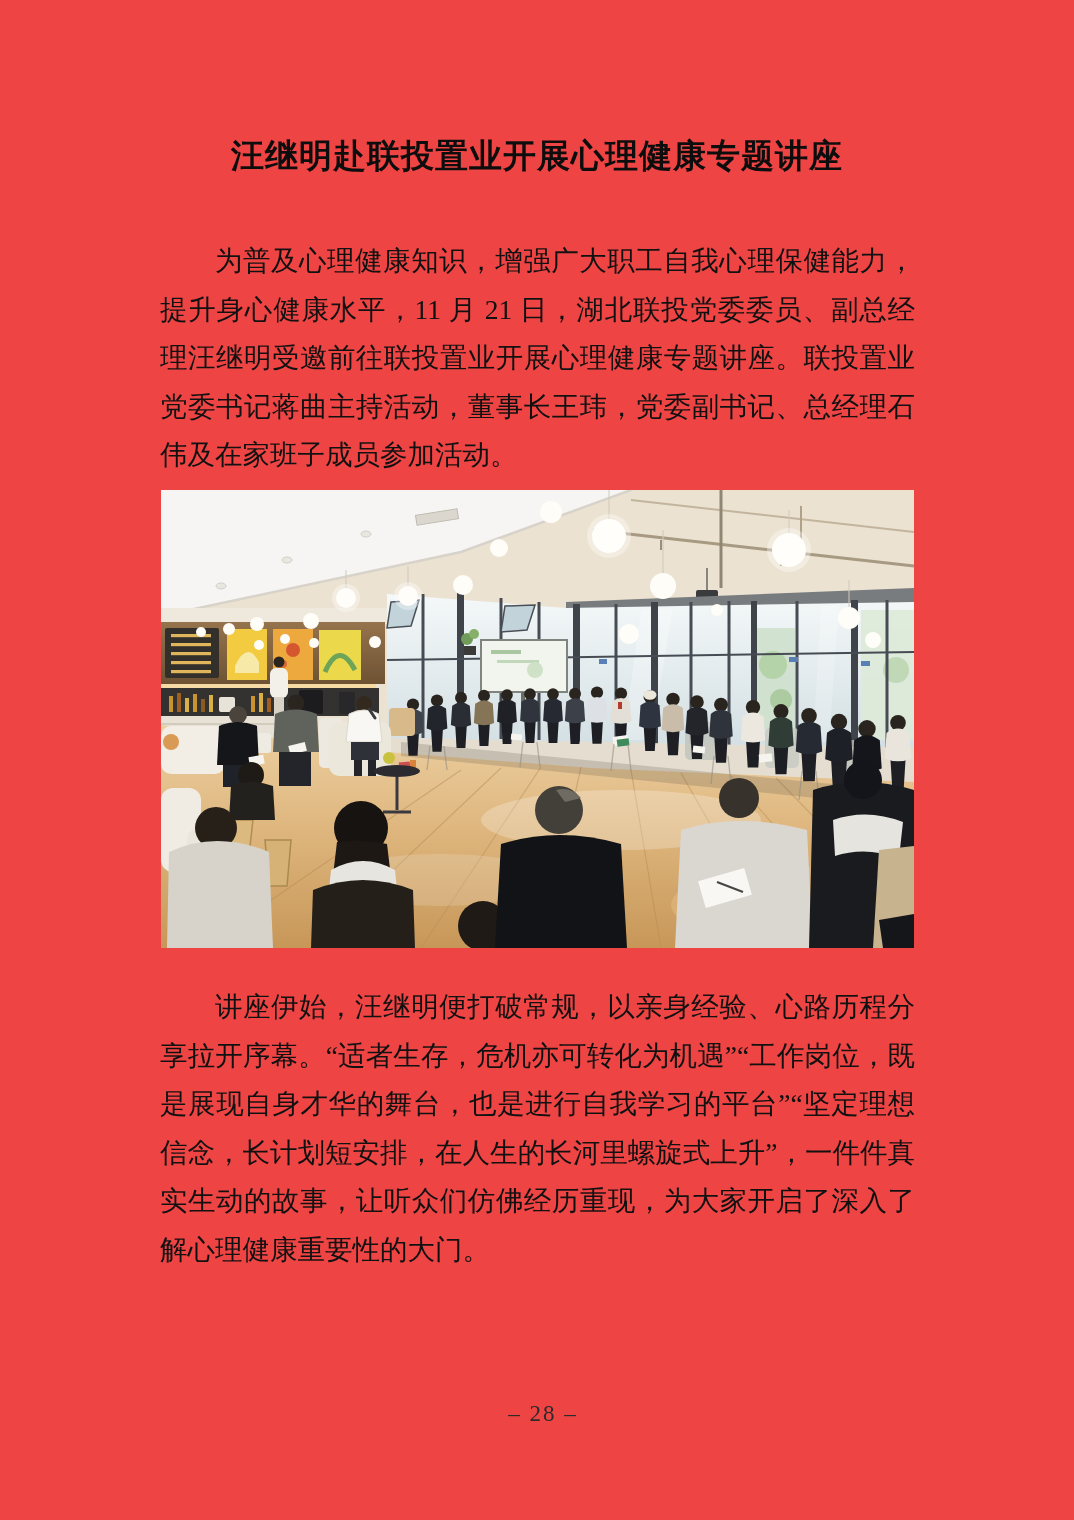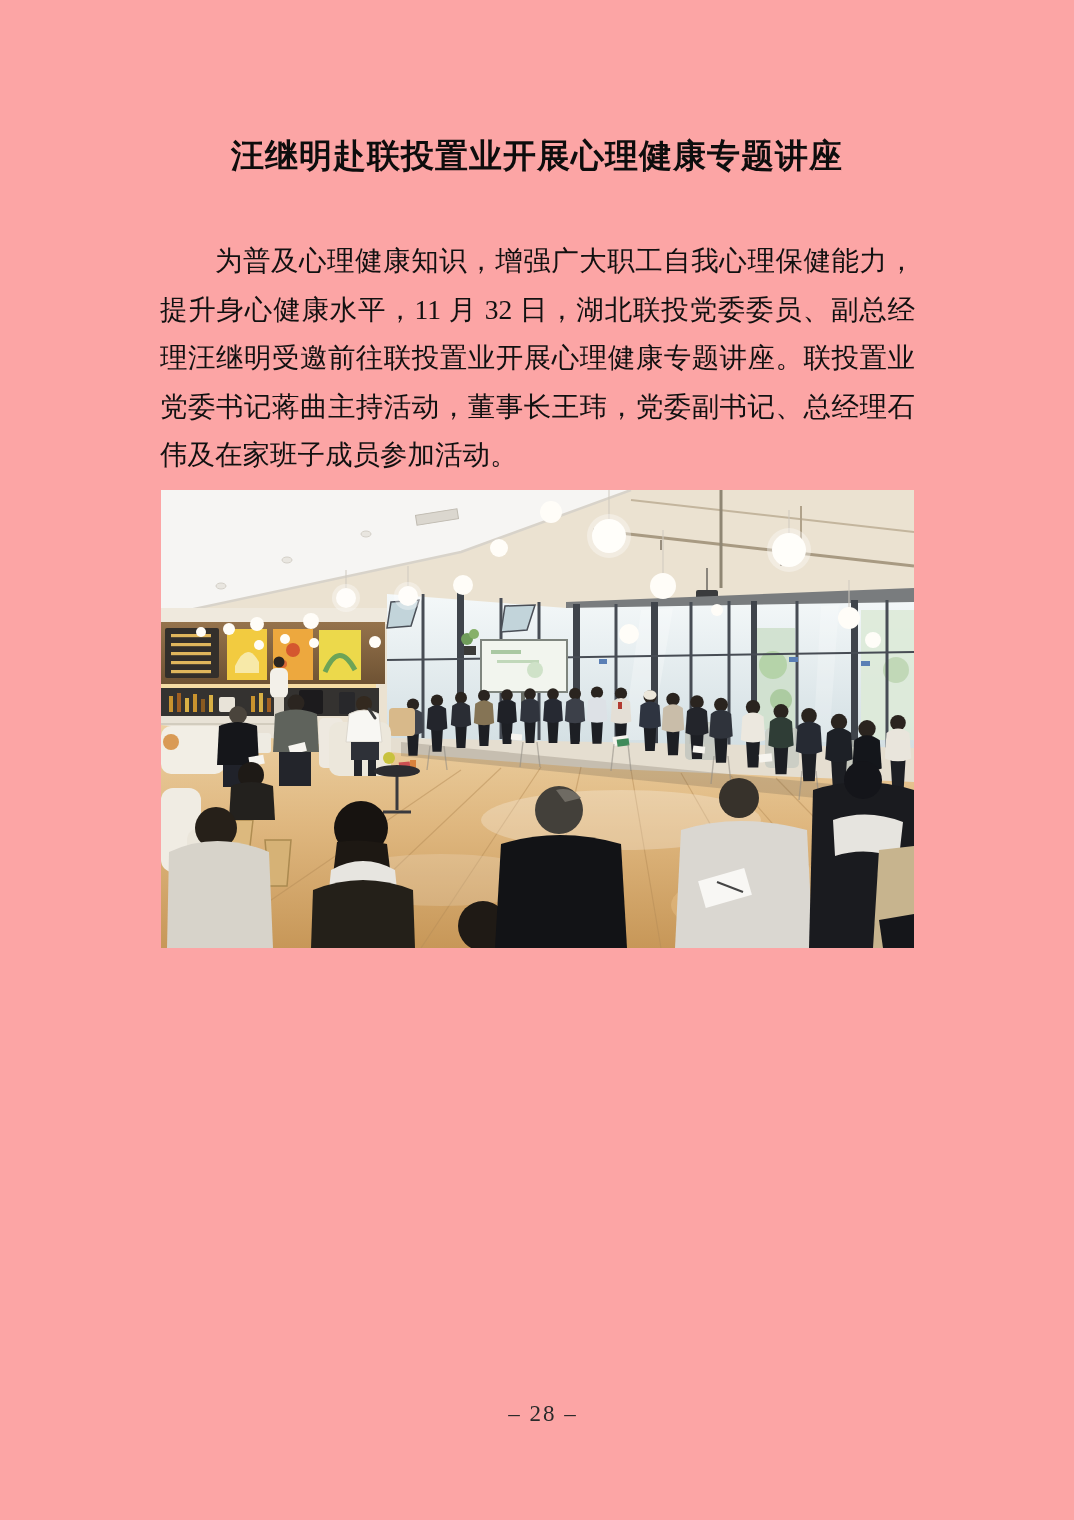--- a/index.html
+++ b/index.html
@@ -4,21 +4,21 @@
 <style>
   html,body{margin:0;padding:0;}
   body{
     width:1074px;height:1520px;
     background:#ffffff;
     font-family:"Liberation Serif","DejaVu Serif",serif;
     color:#151515;
     position:relative;
     overflow:hidden;
   }
-  .page{position:absolute;inset:0;background:#fca5a5;padding-left:12px;}
+  .page{position:absolute;inset:0;background:#ef4444;padding-left:12px;}
   .title{
     position:absolute;top:134px;left:120px;right:120px;margin:0;
     text-align:center;
     font-size:33px;font-weight:700;letter-spacing:1px;
     color:#0d0d0d;
   }
   .para{
     position:absolute;left:160px;width:755px;margin:0;
     font-size:27.5px;line-height:48.5px;
     text-align:justify;text-indent:2em;
@@ -36,21 +36,21 @@
     text-align:center;font-size:23px;color:#2b2b2b;letter-spacing:2px;
   }
 </style>
 </head>
 <body>
 
 <div class="page">
 
   <h1 class="title">汪继明赴联投置业开展心理健康专题讲座</h1>
 
-  <p class="para para1">为普及心理健康知识，增强广大职工自我心理保健能力，提升身心健康水平，11 月 32 日，湖北联投党委委员、副总经理汪继明受邀前往联投置业开展心理健康专题讲座。联投置业党委书记蒋曲主持活动，董事长王玮，党委副书记、总经理石伟及在家班子成员参加活动。</p>
+  <p class="para para1">为普及心理健康知识，增强广大职工自我心理保健能力，提升身心健康水平，11 月 21 日，湖北联投党委委员、副总经理汪继明受邀前往联投置业开展心理健康专题讲座。联投置业党委书记蒋曲主持活动，董事长王玮，党委副书记、总经理石伟及在家班子成员参加活动。</p>
 
   <figure class="photo" role="img" aria-label="明亮的休闲活动区内约三十名职工围坐成一圈，左侧身穿白衬衫的主讲人手持话筒分享；背景有咖啡吧台、海报墙、大屏幕、落地窗与球形吊灯，木质地板。">
     <svg viewBox="0 0 753 458" preserveAspectRatio="none" xmlns="http://www.w3.org/2000/svg">
       <defs>
         <linearGradient id="floorG" x1="0" y1="0" x2="0" y2="1">
           <stop offset="0" stop-color="#ecd0a2"></stop>
           <stop offset="0.45" stop-color="#dfb77f"></stop>
           <stop offset="1" stop-color="#c79758"></stop>
         </linearGradient>
         <linearGradient id="glassG" x1="0" y1="0" x2="0" y2="1">
@@ -326,16 +326,17 @@
       </g>
       <g fill="#ffffff" opacity="0.35">
         <circle cx="448" cy="46" r="22"></circle>
         <circle cx="628" cy="60" r="22"></circle>
         <circle cx="247" cy="106" r="14"></circle>
         <circle cx="185" cy="108" r="14"></circle>
       </g>
     </svg>
   </figure>
 
+  <p class="para para2">讲座伊始，汪继明便打破常规，以亲身经验、心路历程分享拉开序幕。“适者生存，危机亦可转化为机遇”“工作岗位，既是展现自身才华的舞台，也是进行自我学习的平台”“坚定理想信念，长计划短安排，在人生的长河里螺旋式上升”，一件件真实生动的故事，让听众们仿佛经历重现，为大家开启了深入了解心理健康重要性的大门。</p>
 
   <p class="pagenum">– 28 –</p>
 
 </div>
 
 </body></html>

